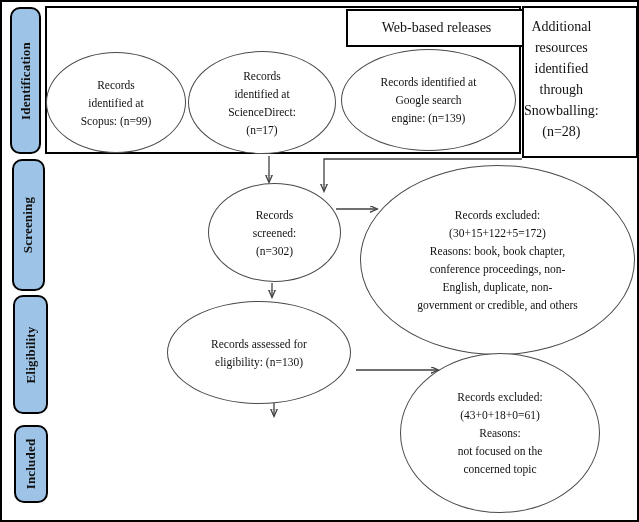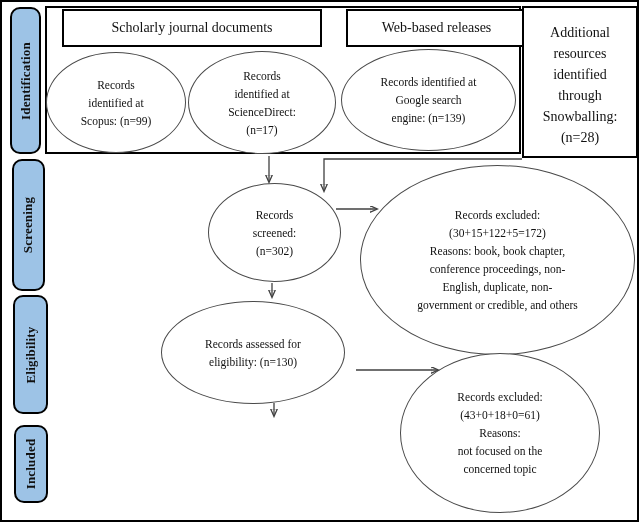--- a/index.html
+++ b/index.html
@@ -33,26 +33,26 @@
     border:2px solid #000;
     box-sizing:border-box;
     background:#fff;
   }
   .hdr{
     display:flex;align-items:center;justify-content:center;
     text-align:center;
     font-size:14px;
   }
   .snowball{
-    display:flex;justify-content:center;
+    display:flex;
     text-align:center;
     font-size:14px;
     line-height:21px;
     white-space:pre-line;
-    padding-top:14px;
+    padding-top:8px;
   }
   .container-box{background:transparent;}
   .ellipse{
     position:absolute;
     border:1px solid #4a4a4a;
     border-radius:50%;
     box-sizing:border-box;
     background:#fff;
     display:flex;align-items:center;justify-content:center;
     text-align:center;
@@ -79,23 +79,20 @@
   </div>
   <div class="stage" style="left:11px;top:293px;width:35px;height:119px;">
     <span>Eligibility</span>
   </div>
   <div class="stage" style="left:12px;top:423px;width:34px;height:78px;">
     <span>Included</span>
   </div>
 
   <div class="box container-box" style="left:43px;top:4px;width:476px;height:148px;"></div>
 
-  <div class="box hdr" style="left:60px;top:7px;width:260px;height:38px;">
-    <span>Scholarly journal documents</span>
-  </div>
   <div class="box hdr" style="left:344px;top:7px;width:181px;height:38px;">
     <span>Web-based releases</span>
   </div>
 
   <div class="box snowball" style="left:520px;top:4px;width:116px;height:152px;">
     <span>Additional
 resources
 identified
 through
 Snowballing:
@@ -126,21 +123,21 @@
   </div>
   <div class="ellipse" style="left:358px;top:163px;width:275px;height:190px;">
     <span>Records excluded:
 (30+15+122+5=172)
 Reasons: book, book chapter,
 conference proceedings, non-
 English, duplicate, non-
 government or credible, and others</span>
   </div>
 
-  <div class="ellipse" style="left:159px;top:299px;width:184px;height:103px;justify-content:center;">
+  <div class="ellipse" style="left:165px;top:299px;width:184px;height:103px;justify-content:center;">
     <span>Records assessed for
 eligibility: (n=130)</span>
   </div>
   <div class="ellipse" style="left:398px;top:351px;width:200px;height:160px;">
     <span>Records excluded:
 (43+0+18+0=61)
 Reasons:
 not focused on the
 concerned topic</span>
   </div>

